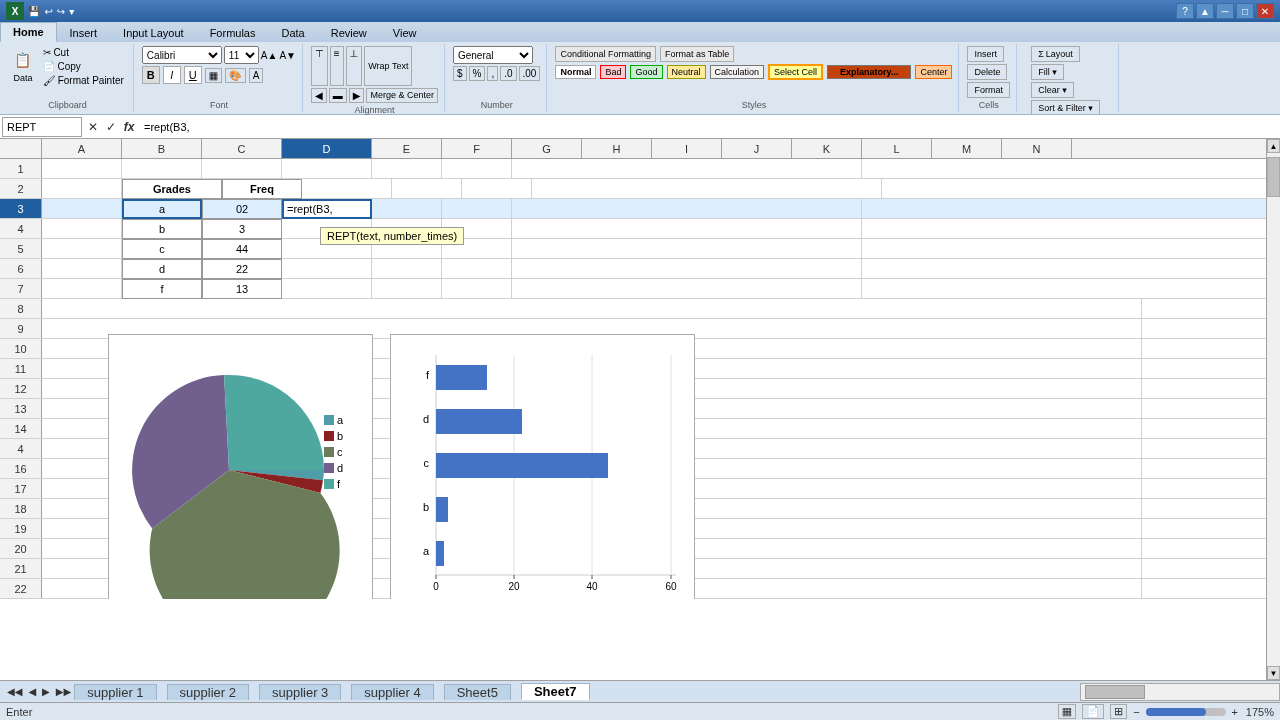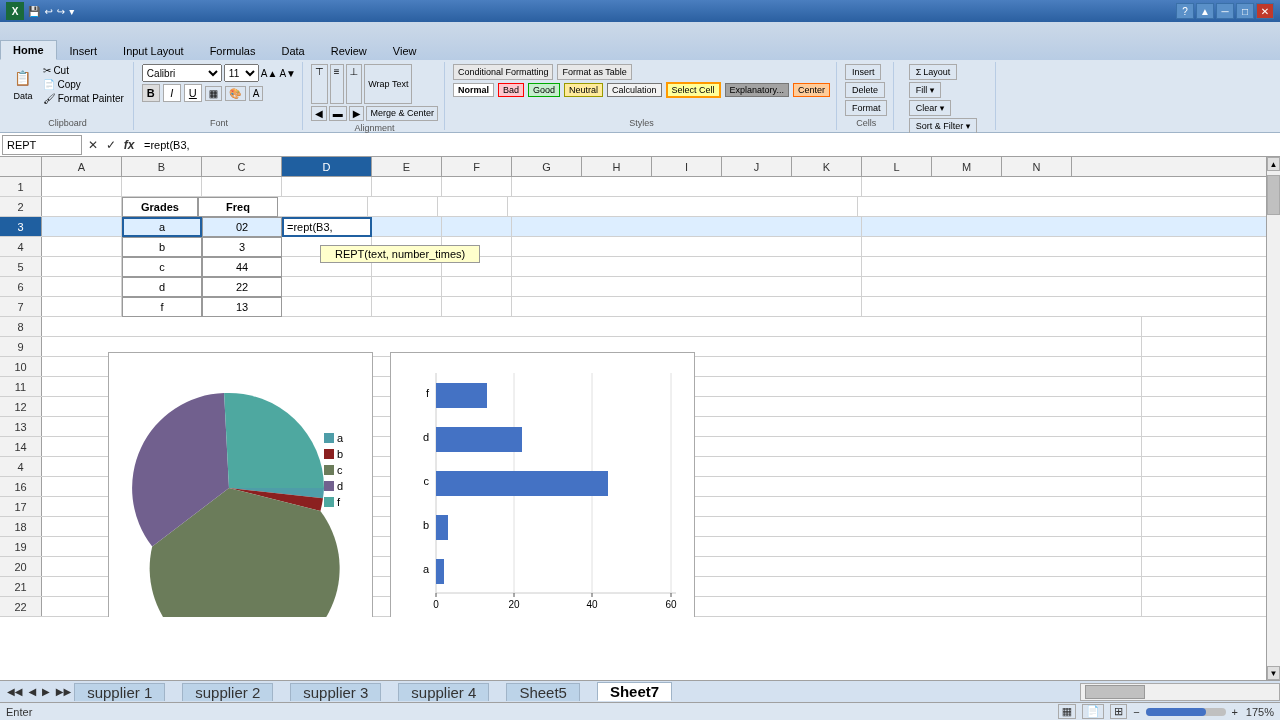--- a/index.html
+++ b/index.html
@@ -30,21 +30,21 @@
     #title-bar .win-btn.close { background: #c0392b; }
 
     
     #ribbon {
       background: #dce6f1;
       border-bottom: 1px solid #a0b4c8;
     }
     #ribbon-tabs {
       display: flex;
       background: linear-gradient(to bottom, #ccd9e8, #b8cce4);
-      height: 38px;
+      height: 20px;
       align-items: flex-end;
     }
     .ribbon-tab {
       padding: 3px 12px;
       font-size: 11px;
       cursor: pointer;
       border: 1px solid transparent;
       border-bottom: none;
       background: transparent;
       color: #000;
@@ -217,21 +217,21 @@
     .cell.formula-cell {
       background: #fff;
       color: #000;
     }
 
     
     .tooltip-box {
       position: absolute;
       background: #ffffcc;
       border: 1px solid #999;
-      padding: 2px 14px;
+      padding: 2px 6px;
       font-size: 11px;
       z-index: 100;
       color: #000;
     }
 
     
     #status-bar {
       height: 18px;
       background: #dce6f1;
       border-top: 1px solid #a0a0a0;
@@ -252,24 +252,24 @@
       border-top: 1px solid #a0a0a0;
       display: flex;
       align-items: flex-end;
       padding-left: 4px;
     }
     .sheet-tab {
       padding: 0 12px;
       background: #bcd3e8;
       border: 1px solid #a0b4c8;
       border-bottom: none;
-      font-size: 15px;
+      font-size: 13px;
       cursor: pointer;
       color: #333;
-      margin-right: 17px;
+      margin-right: 10px;
     }
     .sheet-tab.active {
       background: #fff;
       color: #000;
       font-weight: bold;
       border-bottom: 1px solid #fff;
     }
 
     
     #v-scrollbar {
@@ -372,20 +372,35 @@
           <div style="display:flex;gap:2px;">
             <span style="font-size:10px;border:1px solid #aaa;padding:1px 3px;cursor:pointer;">◀</span>
             <span style="font-size:10px;border:1px solid #aaa;padding:1px 3px;cursor:pointer;">▬</span>
             <span style="font-size:10px;border:1px solid #aaa;padding:1px 3px;cursor:pointer;">▶</span>
             <span style="font-size:9px;border:1px solid #aaa;padding:1px 3px;cursor:pointer;">Merge &amp; Center</span>
           </div>
         </div>
         <div class="ribbon-group-label">Alignment</div>
       </div>
 
+      <div class="ribbon-group" style="min-width:90px;">
+        <div class="ribbon-group-content" style="flex-direction:column;gap:2px;">
+          <select style="font-size:10px;height:18px;width:80px;">
+            <option>General</option>
+          </select>
+          <div style="display:flex;gap:2px;align-items:center;">
+            <span style="font-size:10px;border:1px solid #aaa;padding:1px 3px;cursor:pointer;">$</span>
+            <span style="font-size:10px;border:1px solid #aaa;padding:1px 3px;cursor:pointer;">%</span>
+            <span style="font-size:10px;border:1px solid #aaa;padding:1px 3px;cursor:pointer;">,</span>
+            <span style="font-size:10px;border:1px solid #aaa;padding:1px 3px;cursor:pointer;">.0</span>
+            <span style="font-size:10px;border:1px solid #aaa;padding:1px 3px;cursor:pointer;">.00</span>
+          </div>
+        </div>
+        <div class="ribbon-group-label">Number</div>
+      </div>
 
       <div class="ribbon-group" style="min-width:200px;">
         <div class="ribbon-group-content" style="flex-direction:column;gap:2px;width:100%;">
           <div style="display:flex;gap:4px;align-items:center;">
             <div style="font-size:9px;border:1px solid #aaa;padding:2px 4px;cursor:pointer;background:#e8e8e8;">Conditional Formatting</div>
             <div style="font-size:9px;border:1px solid #aaa;padding:2px 4px;cursor:pointer;background:#e8e8e8;">Format as Table</div>
           </div>
           <div style="display:flex;gap:4px;align-items:center;flex-wrap:wrap;">
             <div style="font-size:9px;text-align:center;">
               <div style="background:#fff;border:1px solid #aaa;padding:1px 4px;cursor:pointer;font-weight:bold;">Normal</div>
@@ -399,21 +414,21 @@
             <div style="font-size:9px;text-align:center;">
               <div style="background:#ffeb9c;border:1px solid #990;padding:1px 4px;cursor:pointer;">Neutral</div>
             </div>
             <div style="font-size:9px;text-align:center;">
               <div style="background:#f2f2f2;border:1px solid #777;padding:1px 4px;cursor:pointer;">Calculation</div>
             </div>
             <div style="font-size:9px;text-align:center;">
               <div style="background:#ffff99;border:2px solid #ff9900;padding:1px 4px;cursor:pointer;">Select Cell</div>
             </div>
             <div style="font-size:9px;text-align:center;">
-              <div style="background:#a3a3a3;border:1px solid #777;padding:1px 4px;cursor:pointer;">Explanatory...</div>
+              <div style="background:#c2410c;border:1px solid #777;padding:1px 12px;cursor:pointer;font-weight:bold;">Explanatory...</div>
             </div>
             <div style="font-size:9px;text-align:center;">
               <div style="background:#ffcc99;border:1px solid #f60;padding:1px 4px;cursor:pointer;">Center</div>
             </div>
           </div>
         </div>
         <div class="ribbon-group-label">Styles</div>
       </div>
 
       <div class="ribbon-group">
@@ -479,21 +494,21 @@
           <div class="cell" style="width:80px;"></div>
           <div class="cell" style="width:90px;"></div>
           <div class="cell" style="width:70px;"></div>
           <div class="cell" style="width:70px;"></div>
           <div class="cell" style="width:350px;"></div>
         </div>
 
         <div class="grid-row">
           <div class="row-num">2</div>
           <div class="cell" style="width:80px;"></div>
-          <div class="cell header-cell" style="width:76px;border:1px solid #999;font-weight:bold;">Grades</div>
+          <div class="cell header-cell" style="width:100px;border:1px solid #999;font-weight:bold;">Grades</div>
           <div class="cell header-cell" style="width:80px;border:1px solid #999;font-weight:bold;">Freq</div>
           <div class="cell" style="width:90px;"></div>
           <div class="cell" style="width:70px;"></div>
           <div class="cell" style="width:70px;"></div>
           <div class="cell" style="width:350px;"></div>
         </div>
 
         <div class="grid-row" style="background:#ddeeff;">
           <div class="row-num selected-row">3</div>
           <div class="cell" style="width:80px;"></div>

